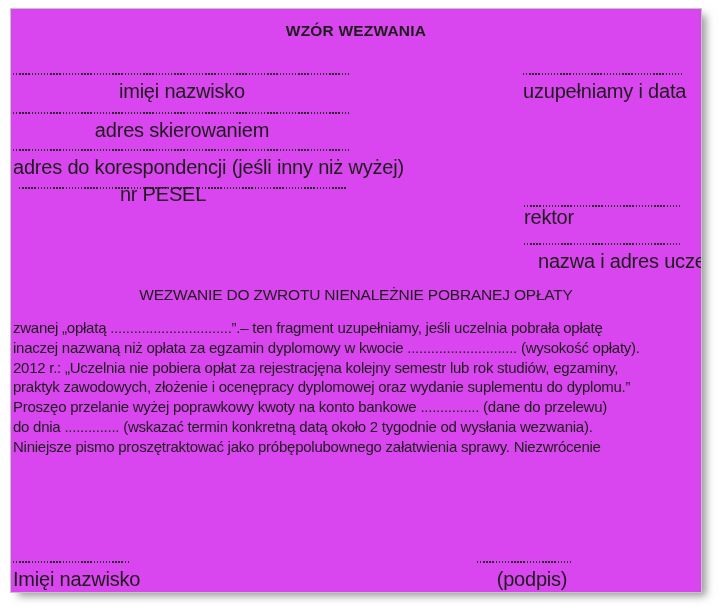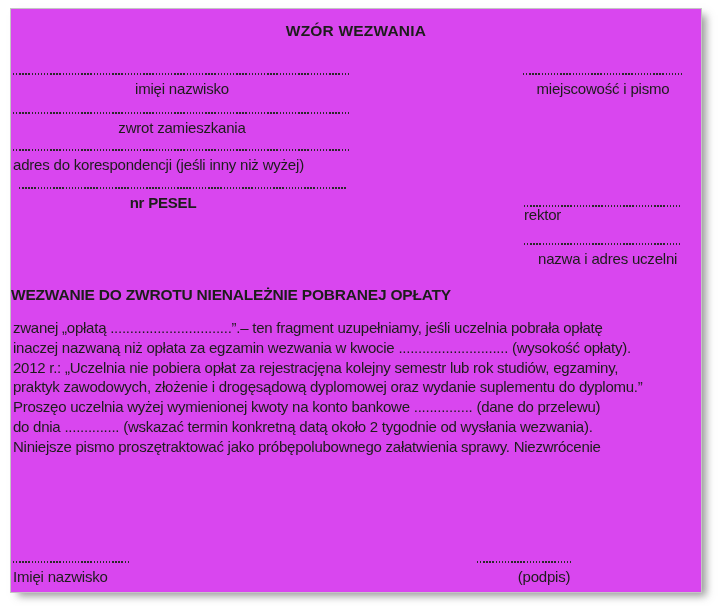--- a/index.html
+++ b/index.html
@@ -31,27 +31,28 @@
   }
   .doc-title {
     left: 0; right: 0; top: 13px;
     text-align: center;
     font-size: 15.5px;
     font-weight: bold;
     letter-spacing: 0.2px;
   }
   .doc-heading {
     left: 0; right: 0; top: 277px;
+    text-align: center;
     font-size: 15.5px;
-    font-weight: bold;
+    font-weight: normal;
     letter-spacing: -0.2px;
     white-space: nowrap;
   }
   .label {
-    font-size: 15px;
+    font-size: 20px;
     letter-spacing: -0.2px;
     white-space: nowrap;
   }
   .center { text-align: center; }
   .body-block {
     left: 2px; top: 309px; width: 688px;
     font-size: 15px;
     line-height: 19.8px;
     letter-spacing: -0.25px;
   }
@@ -61,48 +62,48 @@
 <body>
 
 <div class="page">
 
   <div class="abs doc-title">WZÓR WEZWANIA</div>
 
   <div class="abs dotline" style="left:2px; top:64px; width:338px;"></div>
   <div class="abs label center" style="left:2px; top:71px; width:338px;">imięi nazwisko</div>
 
   <div class="abs dotline" style="left:2px; top:103px; width:338px;"></div>
-  <div class="abs label center" style="left:2px; top:110px; width:338px;">zwrot zamieszkania</div>
+  <div class="abs label center" style="left:2px; top:110px; width:338px;">adres skierowaniem</div>
 
   <div class="abs dotline" style="left:2px; top:140px; width:338px;"></div>
   <div class="abs label" style="left:2px; top:147px;">adres do korespondencji (jeśli inny niż wyżej)</div>
 
   <div class="abs dotline" style="left:8px; top:178px; width:327px;"></div>
-  <div class="abs label center" style="left:2px; top:185px; width:300px;font-weight:bold;">nr PESEL</div>
+  <div class="abs label center" style="left:2px; top:174px; width:300px;">nr PESEL</div>
 
   <div class="abs dotline" style="left:512px; top:64px; width:160px;"></div>
-  <div class="abs label center" style="left:512px; top:71px; width:160px;">miejscowość i pismo</div>
+  <div class="abs label center" style="left:512px; top:71px; width:160px;">uzupełniamy i data</div>
 
   <div class="abs dotline" style="left:513px; top:196px; width:158px;"></div>
   <div class="abs label" style="left:513px; top:197px;">rektor</div>
 
   <div class="abs dotline" style="left:513px; top:234px; width:158px;"></div>
   <div class="abs label" style="left:527px; top:241px;">nazwa i adres uczelni</div>
 
   <div class="abs doc-heading">WEZWANIE DO ZWROTU NIENALEŻNIE POBRANEJ OPŁATY</div>
 
   <div class="abs body-block">
     <div class="body-line">zwanej „opłatą ...............................”.– ten fragment uzupełniamy, jeśli uczelnia pobrała opłatę</div>
-    <div class="body-line">inaczej nazwaną niż opłata za egzamin wezwania w kwocie ............................ (wysokość opłaty).</div>
+    <div class="body-line">inaczej nazwaną niż opłata za egzamin dyplomowy w kwocie ............................ (wysokość opłaty).</div>
     <div class="body-line">2012 r.: „Uczelnia nie pobiera opłat za rejestracjęna kolejny semestr lub rok studiów, egzaminy,</div>
-    <div class="body-line">praktyk zawodowych, złożenie i drogęsądową dyplomowej oraz wydanie suplementu do dyplomu.”</div>
-    <div class="body-line">Proszęo uczelnia wyżej wymienionej kwoty na konto bankowe ............... (dane do przelewu)</div>
+    <div class="body-line">praktyk zawodowych, złożenie i ocenępracy dyplomowej oraz wydanie suplementu do dyplomu.”</div>
+    <div class="body-line">Proszęo przelanie wyżej poprawkowy kwoty na konto bankowe ............... (dane do przelewu)</div>
     <div class="body-line">do dnia .............. (wskazać termin konkretną datą około 2 tygodnie od wysłania wezwania).</div>
     <div class="body-line">Niniejsze pismo proszętraktować jako próbępolubownego załatwienia sprawy. Niezwrócenie</div>
   </div>
 
   <div class="abs dotline" style="left:2px; top:552px; width:118px;"></div>
   <div class="abs label" style="left:2px; top:559px;">Imięi nazwisko</div>
 
   <div class="abs dotline" style="left:466px; top:552px; width:94px;"></div>
-  <div class="abs label center" style="left:486px; top:559px; width:94px;">(podpis)</div>
+  <div class="abs label center" style="left:474px; top:559px; width:94px;">(podpis)</div>
 
 </div>
 
 </body></html>

